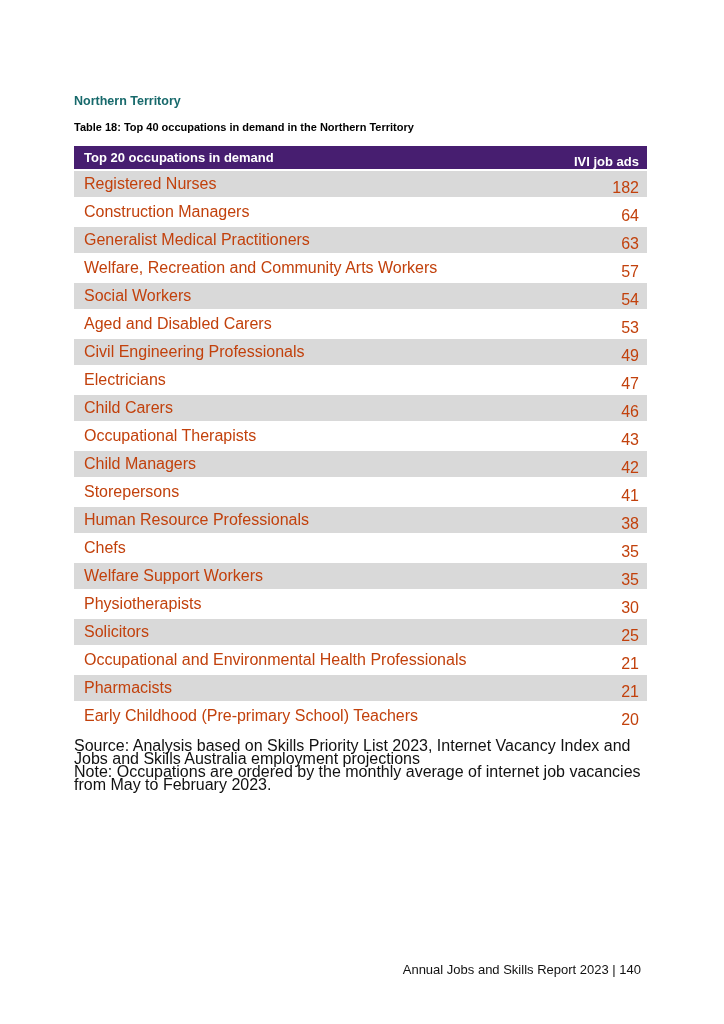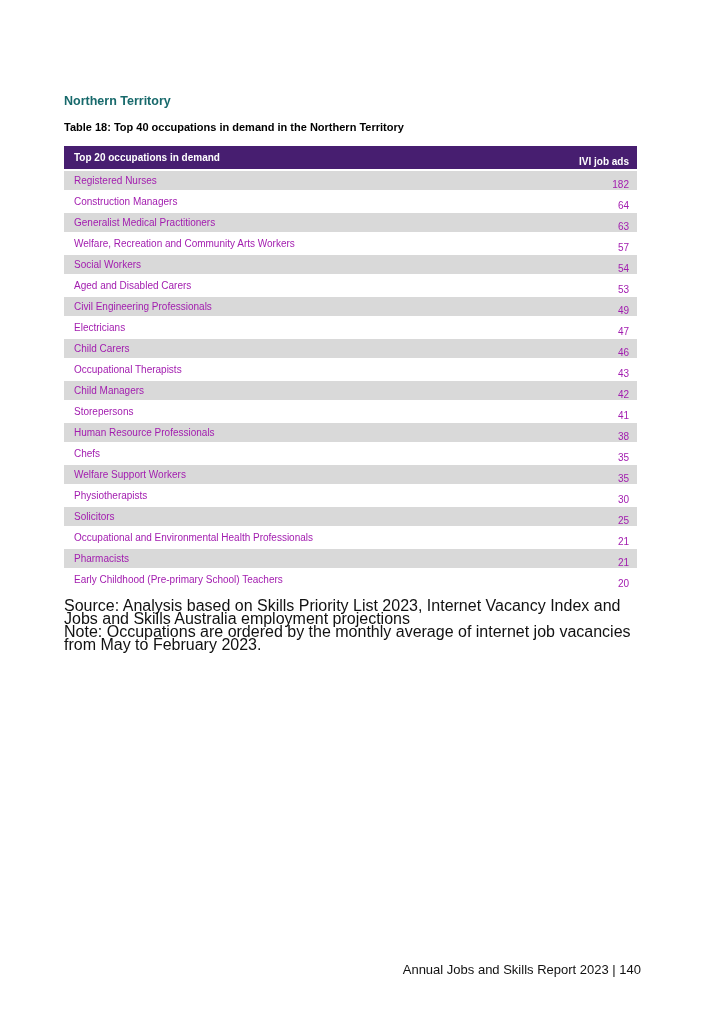--- a/index.html
+++ b/index.html
@@ -13,21 +13,21 @@
     position: relative;
     width: 724px;
     height: 1024px;
     background: #ffffff;
     font-family: "Liberation Sans", sans-serif;
     color: #000000;
     overflow: hidden;
   }
   .content {
     position: absolute;
-    left: 64px;
+    left: 74px;
     top: 0;
     width: 573px;
   }
   .section-heading {
     margin: 94px 0 0 0;
     font-size: 12.5px;
     line-height: 14px;
     font-weight: bold;
     color: var(--teal);
   }
@@ -40,37 +40,37 @@
   }
   table.occupations {
     width: 100%;
     border-collapse: collapse;
     table-layout: fixed;
     margin-top: 12px;
   }
   table.occupations thead th {
     background: var(--purple);
     color: #ffffff;
-    font-size: 10px;
+    font-size: 13px;
     font-weight: bold;
     text-align: left;
     height: 24px;
     padding: 0 0 0 10px;
     border-bottom: 2px solid #ffffff;
     vertical-align: middle;
   }
   table.occupations th.num,
   table.occupations td.num {
     width: 80px;
     text-align: right;
     padding: 8px 8px 0 0;
   }
   table.occupations tbody td {
-    font-size: 10px;
-    color: #a21caf;
+    font-size: 16px;
+    color: #c2410c;
     height: 20.8px;
     padding: 0 0 0 10px;
     border-bottom: 2px solid #ffffff;
     vertical-align: middle;
     white-space: nowrap;
     overflow: hidden;
   }
   table.occupations tbody tr.odd td { background: var(--row-gray); }
   .note {
     margin: 8px 0 0 0;

